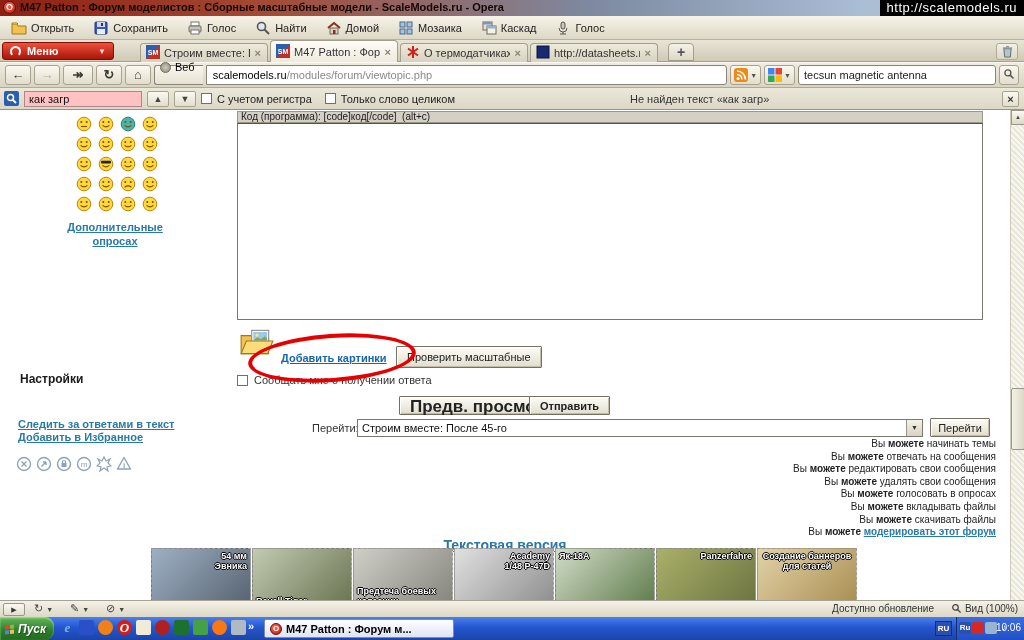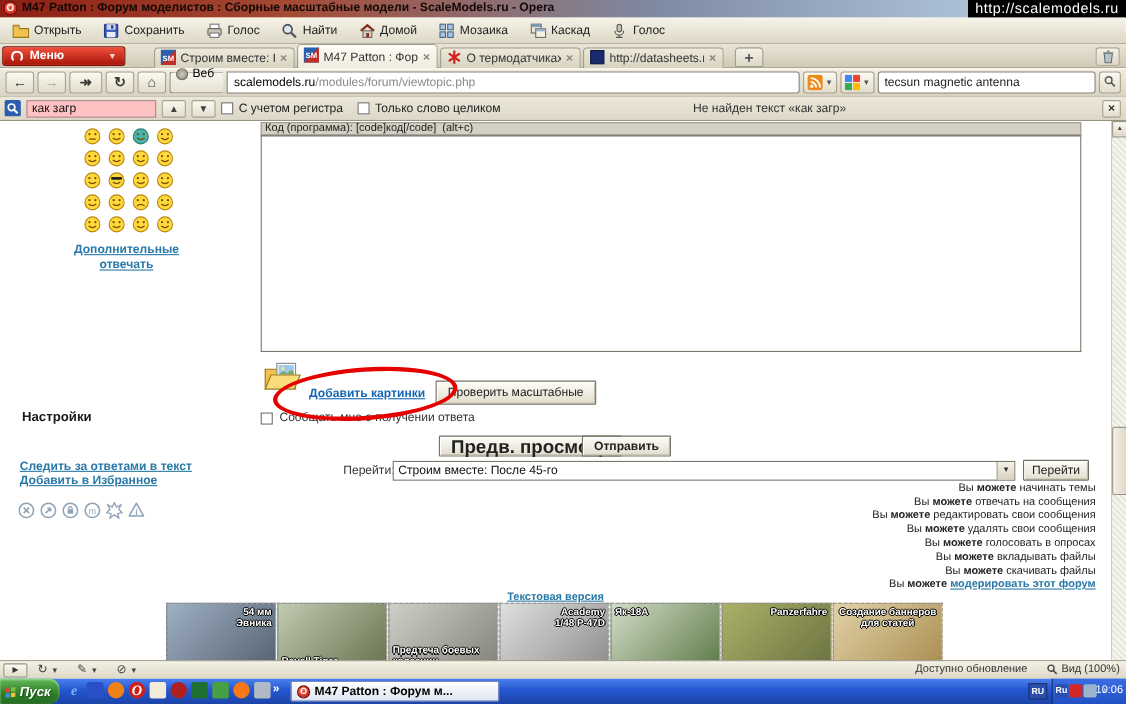--- a/index.html
+++ b/index.html
@@ -504,21 +504,21 @@
           </svg></span>
         <span class="smiley"><svg width="16" height="16" viewBox="0 0 16 16">
             <circle cx="8" cy="8" r="6.8" fill="#ffd83c" stroke="#b8860b"></circle>
             <circle cx="5.3" cy="6" r="1" fill="#7a4b00"></circle>
             <circle cx="10.7" cy="6" r="1" fill="#7a4b00"></circle>
             <path d="M4.6 9.4q3.4 3 6.8 0" fill="none" stroke="#7a4b00" stroke-width="1.1"></path>
           </svg></span>
       </div>
     <div id="smilies-more">
       <span class="link">Дополнительные</span><br>
-      <span class="link">отвечать</span>
+      <span class="link">опросах</span>
     </div>
 
     <div id="code-hint">Код (программа): [code]код[/code]  (alt+c)</div>
     <textarea id="reply-textarea" style=""></textarea>
 
     <span id="attach-icon">
       <svg width="36" height="32" viewBox="0 0 34 30">
           <path d="M2 26V9h9l3 3h14v14z" fill="#f2c14e" stroke="#9c7a1c"></path>
           <rect x="12" y="4" width="16" height="13" fill="#fff" stroke="#8a8a8a"></rect>
           <rect x="13.5" y="5.5" width="13" height="8" fill="#9ec8ea"></rect>
@@ -581,21 +581,21 @@
         <div class="perm-row">Вы <b>можете</b> отвечать на сообщения</div>
         <div class="perm-row">Вы <b>можете</b> редактировать свои сообщения</div>
         <div class="perm-row">Вы <b>можете</b> удалять свои сообщения</div>
         <div class="perm-row">Вы <b>можете</b> голосовать в опросах</div>
         <div class="perm-row">Вы <b>можете</b> вкладывать файлы</div>
         <div class="perm-row">Вы <b>можете</b> скачивать файлы</div>
         <div class="perm-row">Вы <b>можете</b> <span class="link perm-link" style="font-size: 10px;">модерировать этот форум</span></div>
       </div>
 
     <div id="text-version-wrap">
-      <span class="link" style="font-size:10px">Текстовая версия</span>
+      <span class="link" style="font-size:14px">Текстовая версия</span>
     </div>
     <div id="banners">
         <div class="banner" style="background: linear-gradient(135deg, rgb(159, 176, 196), rgb(85, 97, 111));">
           <span class="bn-label tr">54 мм Эвника</span>
           <span class="bn-mark"></span>
         </div>
         <div class="banner" style="background: linear-gradient(135deg, rgb(194, 202, 178), rgb(103, 114, 78));">
           <span class="bn-label bl">Revell Tiger</span>
           <span class="bn-mark"></span>
         </div>

